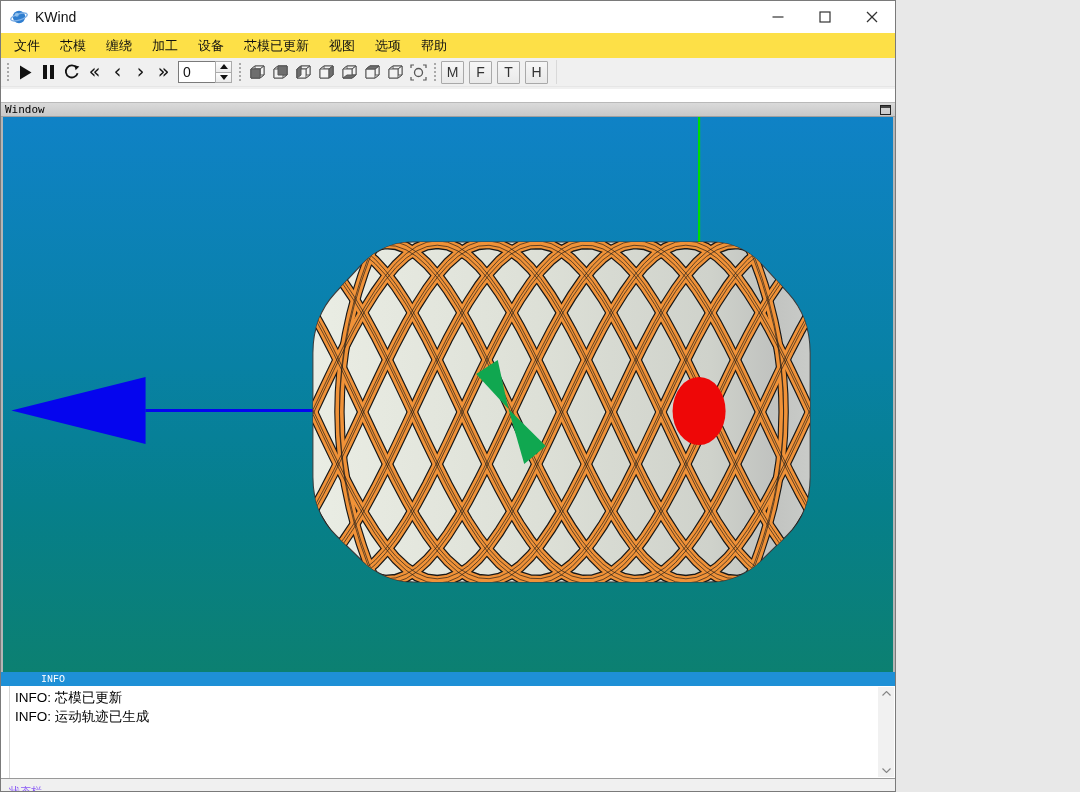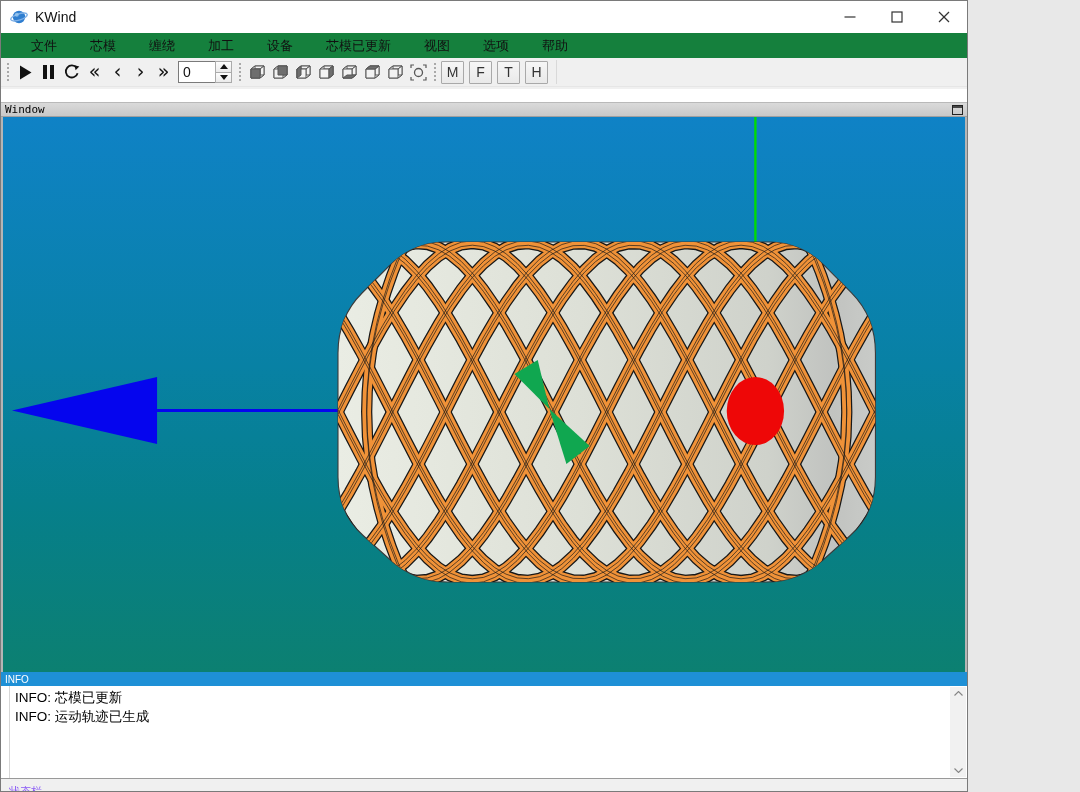--- a/index.html
+++ b/index.html
@@ -1,29 +1,29 @@
 <!DOCTYPE html>
 <html><head>
 <meta charset="utf-8">
 <style>
   * { margin:0; padding:0; box-sizing:border-box; }
   html,body { width:1080px; height:792px; }
   body { font-family:"Liberation Sans","DejaVu Sans",sans-serif; background:#e8e8e8; }
-  .app { width:968px; height:792px; border:1px solid #7a7a7a; background:#fff;
+  .app { width:896px; height:792px; border:1px solid #7a7a7a; background:#fff;
          display:flex; flex-direction:column; overflow:hidden; }
 
   
   .titlebar { height:32px; background:#ffffff; display:flex; align-items:center; padding-left:9px; flex:0 0 auto; }
   .logo { width:18px; height:18px; margin-right:7px; }
   .apptitle { font-size:14px; color:#111; }
   .wincontrols { margin-left:auto; display:flex; height:100%; }
   .winbtn { width:47px; height:100%; display:flex; align-items:center; justify-content:center; }
 
   
-  .menubar { height:25px; background:#15803d; display:flex; align-items:center; padding-left:27px; gap:27px; flex:0 0 auto; }
+  .menubar { height:25px; background:#fde047; display:flex; align-items:center; padding-left:10px; gap:14px; flex:0 0 auto; }
   .menuitem { font-size:13px; color:#111; padding:2px 3px; cursor:default; }
 
   
   .toolbar { height:29px; background:#f0f0f0; display:flex; align-items:center; padding-left:2px; flex:0 0 auto; border-bottom:1px solid #e6e6e6; }
   .grip { width:5px; height:22px; margin:0 4px 0 2px;
           background-image:radial-gradient(circle, #a9a9a9 1px, transparent 1.2px);
           background-size:4px 4px; background-position:1px 1px; }
   .tbtn { width:21px; height:24px; display:flex; align-items:center; justify-content:center;
           background:transparent; border:none; margin:0 1px; padding:0; cursor:default; }
   .tbtn.glyph { font-size:19px; color:#141414; line-height:18px; padding-bottom:3px; font-family:"DejaVu Sans",sans-serif; }
@@ -49,21 +49,21 @@
   .dockfloat { margin-left:auto; width:13px; height:12px; display:flex; align-items:center; justify-content:center; }
 
   
   .viewport { height:555px; flex:0 0 auto; position:relative;
               border-left:2px solid #b5b5b5; border-right:2px solid #b5b5b5;
               background:linear-gradient(180deg,#0f82c6 0%,#0881a4 45%,#067f8b 70%,#0c8071 100%); }
   .viewport svg { position:absolute; inset:0; width:100%; height:100%; }
 
   
   .infoheader { height:14px; background:#1e90d6; display:flex; align-items:center; padding-left:4px; flex:0 0 auto; }
-  .infoheader span { font-family:Liberation Sans, sans-serif; font-size:10px; color:#fff; }
+  .infoheader span { font-family:Liberation Mono, monospace; font-size:10px; color:#fff;margin-left:36px; }
   .logarea { height:92px; background:#fff; position:relative; padding:3px 22px 0 5px;
              border-left:1px solid #d6d6d6; flex:0 0 auto; overflow:hidden;margin-left:8px; }
   .logline { font-size:13.5px; color:#000; line-height:18.5px; white-space:nowrap; }
   .vscroll { position:absolute; top:1px; right:1px; bottom:1px; width:16px; background:#f1f1f1;
              display:flex; flex-direction:column; justify-content:space-between; align-items:center; padding:4px 0; }
 
   
   .statusbar { height:26px; background:#f0f0f0; border-top:1px solid #999; display:flex; align-items:center;
                padding-left:8px; flex:0 0 auto; }
   .statusbar span { font-size:11px; color:#8b5cf6; }

